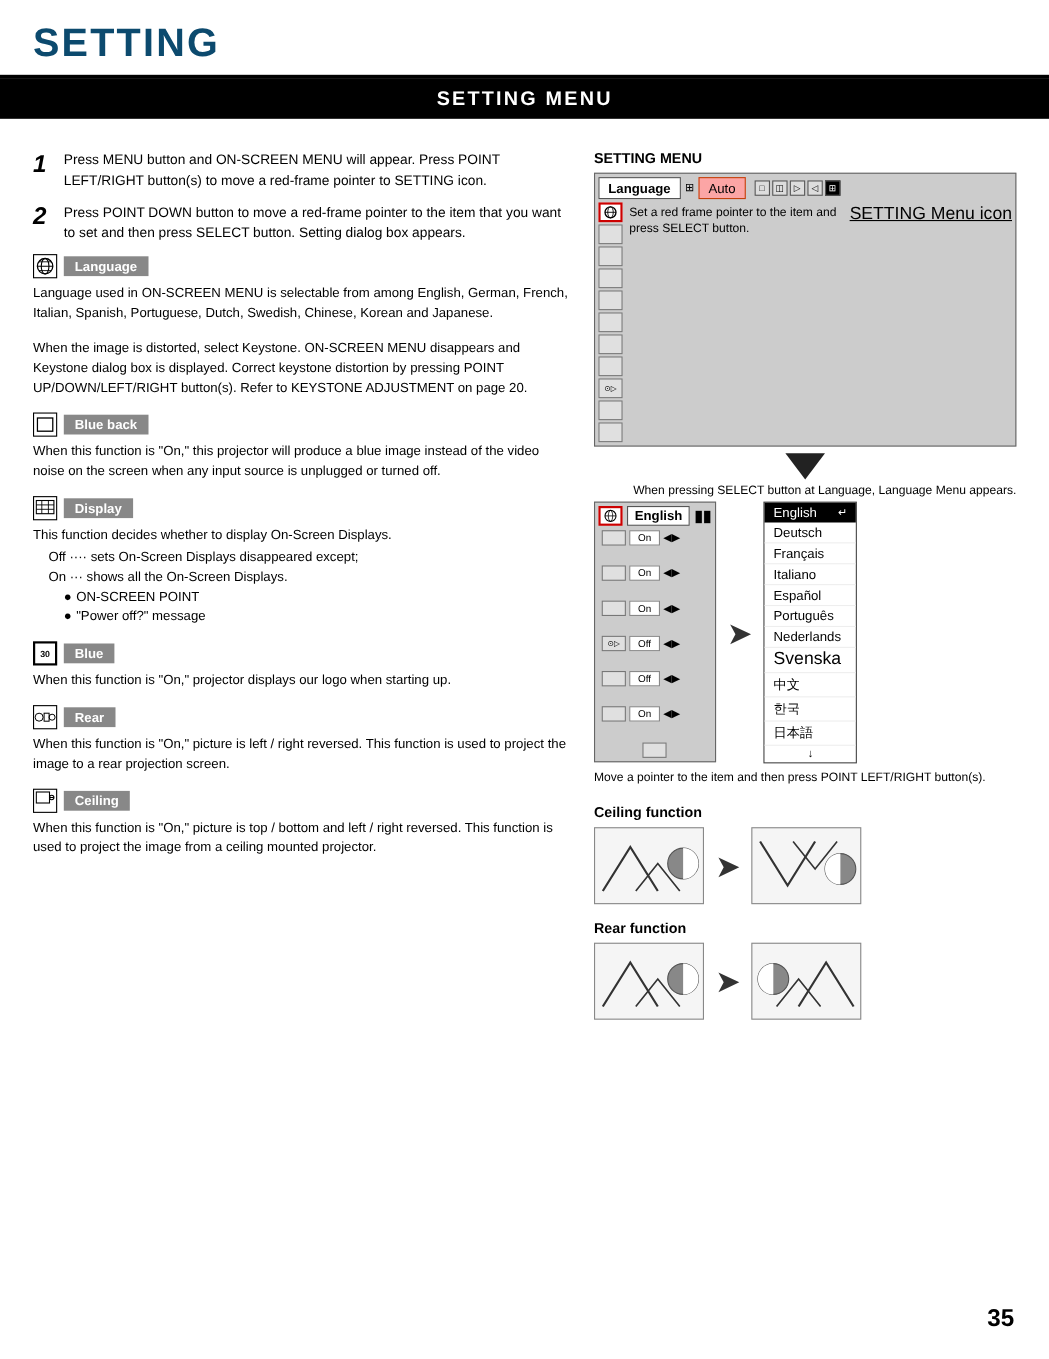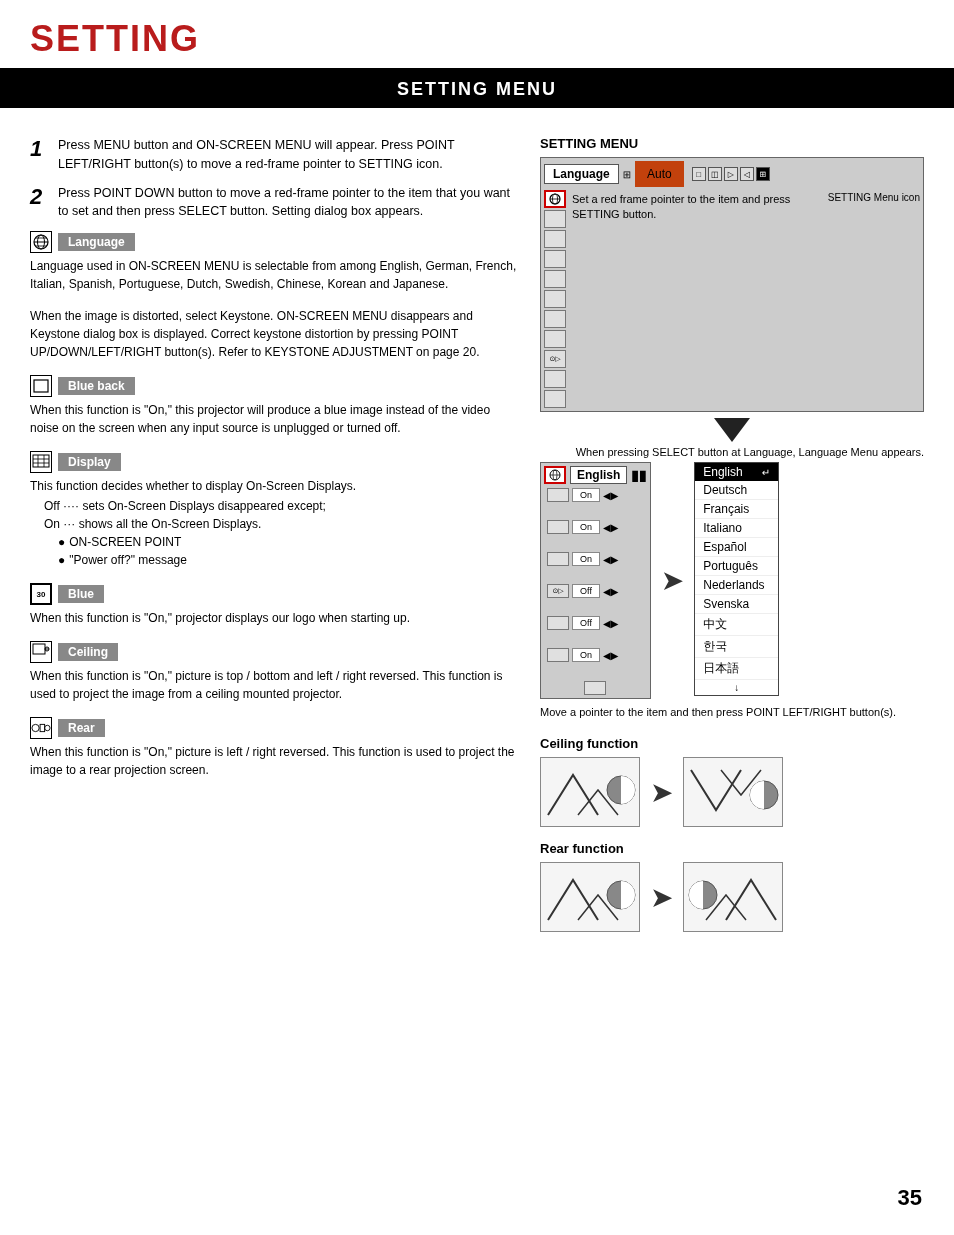--- a/index.html
+++ b/index.html
@@ -16,21 +16,21 @@
     
     .page-header {
       background: #fff;
       padding: 18px 30px 8px 30px;
       border-bottom: 3px solid #000;
     }
     .page-header h1 {
       font-size: 36px;
       font-weight: 900;
       letter-spacing: 2px;
-      color: #b91c1c;
+      color: #0c4a6e;
     }
 
     
     .main-content {
       display: flex;
       padding: 0 30px;
       gap: 20px;
     }
 
     
@@ -278,60 +278,60 @@
         <div class="feature-name-badge">
           <span>Blue</span>
         </div>
       </div>
       <div class="feature-desc">When this function is "On," projector displays our logo when starting up.</div>
     </div>
 
     <div class="feature-block">
       <div class="feature-label-row">
         <div class="feature-icon">
+          <svg width="22" height="18" viewBox="0 0 22 18">
+            <circle cx="5" cy="9" r="4" fill="none" stroke="#000" stroke-width="1"></circle>
+            <rect x="10" y="5" width="5" height="8" fill="none" stroke="#000" stroke-width="1"></rect>
+            <circle cx="18" cy="9" r="3" fill="none" stroke="#000" stroke-width="1"></circle>
+          </svg>
+        </div>
+        <div class="feature-name-badge">
+          <span>Rear</span>
+        </div>
+      </div>
+      <div class="feature-desc">When this function is "On," picture is left / right reversed.  This function is used to project the image to a rear projection screen.</div>
+    </div>
+
+    <div class="feature-block">
+      <div class="feature-label-row">
+        <div class="feature-icon">
           <svg width="18" height="18" viewBox="0 0 18 18">
             <rect x="1" y="1" width="12" height="10" fill="none" stroke="#000" stroke-width="1"></rect>
             <line x1="13" y1="6" x2="17" y2="6" stroke="#000" stroke-width="1"></line>
             <circle cx="15" cy="6" r="2" fill="none" stroke="#000" stroke-width="1"></circle>
           </svg>
         </div>
         <div class="feature-name-badge">
           <span>Ceiling</span>
         </div>
       </div>
       <div class="feature-desc">When this function is "On," picture is top / bottom and left / right reversed.  This function is used to project the image from a ceiling mounted projector.</div>
     </div>
 
-    <div class="feature-block">
-      <div class="feature-label-row">
-        <div class="feature-icon">
-          <svg width="22" height="18" viewBox="0 0 22 18">
-            <circle cx="5" cy="9" r="4" fill="none" stroke="#000" stroke-width="1"></circle>
-            <rect x="10" y="5" width="5" height="8" fill="none" stroke="#000" stroke-width="1"></rect>
-            <circle cx="18" cy="9" r="3" fill="none" stroke="#000" stroke-width="1"></circle>
-          </svg>
-        </div>
-        <div class="feature-name-badge">
-          <span>Rear</span>
-        </div>
-      </div>
-      <div class="feature-desc">When this function is "On," picture is left / right reversed.  This function is used to project the image to a rear projection screen.</div>
-    </div>
-
   </div>
 
   <div class="right-col">
 
     <div class="right-label">SETTING MENU</div>
 
     <div style="border:1px solid #666; background:#ccc; padding:3px; margin-bottom:6px;">
       <div style="display:flex; align-items:center; gap:4px; margin-bottom:3px;">
         <span style="background:#fff;border:1px solid #555;padding:2px 8px;font-size:12px;font-weight:bold;">Language</span>
         <span style="font-size:10px;">⊞</span>
-        <span style="background:#c2410c;border:4px solid #c2410c;padding:2px 8px;font-size:12px;">Auto</span>
+        <span style="background:#fca5a5;border:1px solid #c2410c;padding:2px 8px;font-size:12px;">Auto</span>
         <span style="margin-left:4px;display:flex;gap:2px;">
           <span style="width:14px;height:14px;border:1px solid #555;background:#ddd;display:inline-flex;align-items:center;justify-content:center;font-size:8px;">□</span>
           <span style="width:14px;height:14px;border:1px solid #555;background:#ddd;display:inline-flex;align-items:center;justify-content:center;font-size:8px;">◫</span>
           <span style="width:14px;height:14px;border:1px solid #555;background:#ddd;display:inline-flex;align-items:center;justify-content:center;font-size:8px;">▷</span>
           <span style="width:14px;height:14px;border:1px solid #555;background:#ddd;display:inline-flex;align-items:center;justify-content:center;font-size:8px;">◁</span>
           <span style="width:14px;height:14px;border:1px solid #555;background:#000;display:inline-flex;align-items:center;justify-content:center;font-size:8px;color:#fff;">⊞</span>
         </span>
       </div>
 
       <div style="display:flex;gap:6px;align-items:flex-start;">
@@ -350,24 +350,24 @@
           <div style="width:22px;height:18px;border:1px solid #777;background:#e0e0e0;"></div>
           <div style="width:22px;height:18px;border:1px solid #777;background:#e0e0e0;"></div>
           <div style="width:22px;height:18px;border:1px solid #777;background:#e0e0e0;"></div>
           <div style="width:22px;height:18px;border:1px solid #777;background:#e0e0e0;"></div>
           <div style="width:22px;height:18px;border:1px solid #777;background:#e0e0e0;font-size:7px;display:flex;align-items:center;justify-content:center;">⊙▷</div>
           <div style="width:22px;height:18px;border:1px solid #777;background:#e0e0e0;"></div>
           <div style="width:22px;height:18px;border:1px solid #777;background:#e0e0e0;"></div>
         </div>
 
         <div style="flex:1;font-size:11px;line-height:1.4;padding-top:2px;">
-          <div>Set a red frame pointer to the item and press SETTING button.</div>
-        </div>
-
-        <div style="font-size:10px;text-align:right;padding-top:2px;">SETTING Menu icon</div>
+          <div>Set a red frame pointer to the item and press SELECT button.</div>
+        </div>
+
+        <div style="font-size:16px;text-align:right;padding-top:2px;text-decoration:underline;">SETTING Menu icon</div>
       </div>
     </div>
 
     <div style="display:flex;justify-content:center;margin:4px 0;">
       <div style="width:0;height:0;border-left:18px solid transparent;border-right:18px solid transparent;border-top:24px solid #222;"></div>
     </div>
 
     <div style="font-size:11px;text-align:right;margin-bottom:4px;">When pressing SELECT button at Language, Language Menu appears.</div>
 
     <div style="display:flex;align-items:flex-start;gap:10px;margin-bottom:6px;">
@@ -426,21 +426,21 @@
         <div style="background:#000;color:#fff;padding:2px 8px;font-size:12px;display:flex;align-items:center;justify-content:space-between;">
           <span>English</span>
           <span style="font-size:10px;">↵</span>
         </div>
         <div style="padding:2px 8px;font-size:12px;border-bottom:1px solid #eee;">Deutsch</div>
         <div style="padding:2px 8px;font-size:12px;border-bottom:1px solid #eee;">Français</div>
         <div style="padding:2px 8px;font-size:12px;border-bottom:1px solid #eee;">Italiano</div>
         <div style="padding:2px 8px;font-size:12px;border-bottom:1px solid #eee;">Español</div>
         <div style="padding:2px 8px;font-size:12px;border-bottom:1px solid #eee;">Português</div>
         <div style="padding:2px 8px;font-size:12px;border-bottom:1px solid #eee;">Nederlands</div>
-        <div style="padding:2px 8px;font-size:12px;border-bottom:1px solid #eee;">Svenska</div>
+        <div style="padding:2px 8px;font-size:16px;border-bottom:1px solid #eee;">Svenska</div>
         <div style="padding:2px 8px;font-size:12px;border-bottom:1px solid #eee;">中文</div>
         <div style="padding:2px 8px;font-size:12px;border-bottom:1px solid #eee;">한국</div>
         <div style="padding:2px 8px;font-size:12px;border-bottom:1px solid #eee;">日本語</div>
         <div style="padding:2px 4px;font-size:10px;text-align:center;">↓</div>
       </div>
 
     </div>
 
     <div style="font-size:11px;line-height:1.4;margin-bottom:10px;">Move a pointer to the item and then press POINT LEFT/RIGHT button(s).</div>
 

